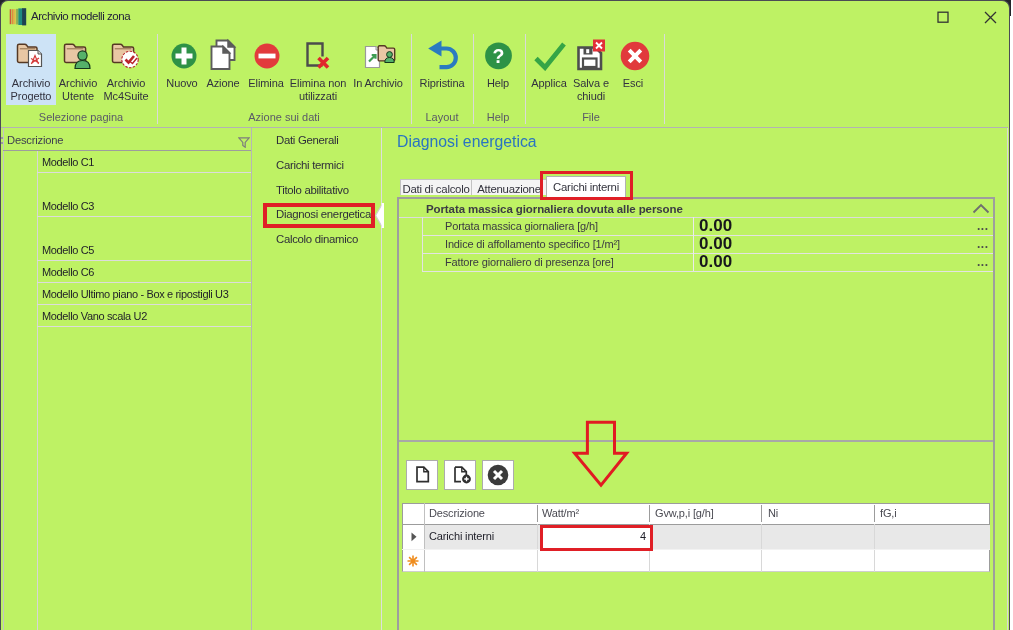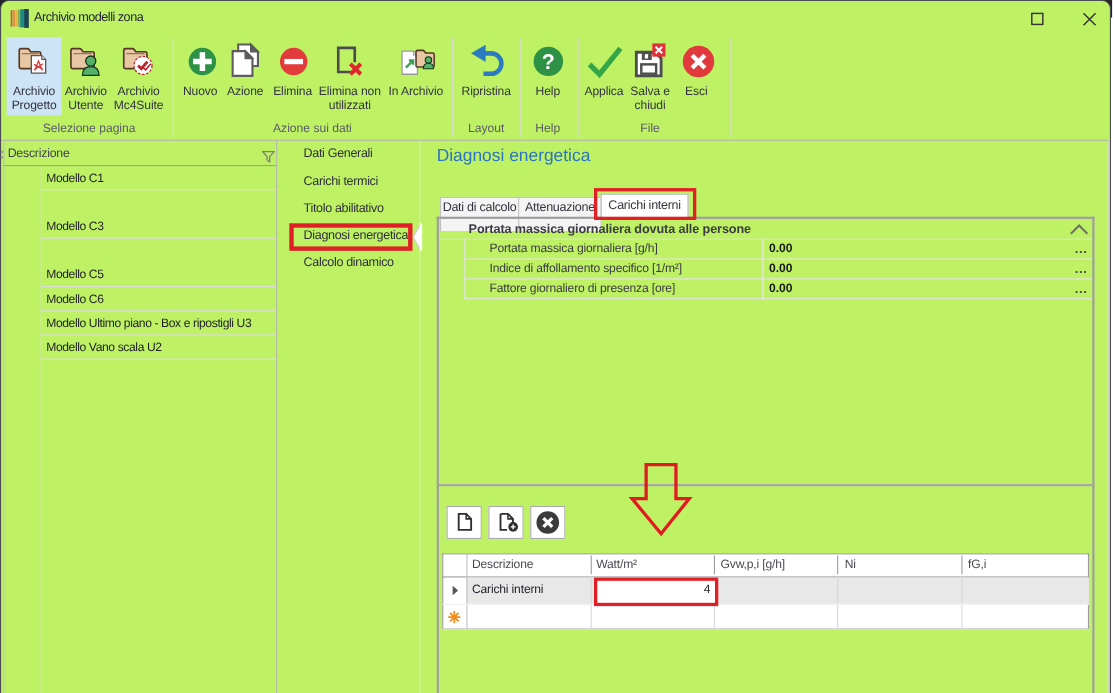--- a/index.html
+++ b/index.html
@@ -9,24 +9,24 @@
 .abs{position:absolute}
 .txt{position:absolute;white-space:nowrap}
 .cl{position:absolute;white-space:nowrap;transform:translateX(-50%);text-align:center}
 .rlbl{font-size:11px;color:#32323f;line-height:13.8px;letter-spacing:-0.1px}
 .glbl{font-size:11px;color:#5a5a68}
 .vsep{position:absolute;width:1px;background:#dadada;top:33px;height:90px}
 .hl{position:absolute;background:#c9c9c9;height:1px}
 .vl{position:absolute;background:#c9c9c9;width:1px}
 .row{position:absolute;left:36px;width:214px;height:22px;font-size:11px;letter-spacing:-0.35px;color:#1e1e28;line-height:22px;padding-left:5px;border-bottom:1px solid #dcdcdc;white-space:nowrap}
 .nav{position:absolute;left:275px;font-size:11.4px;letter-spacing:-0.3px;color:#2e2e3a;white-space:nowrap}
-.tab{position:absolute;top:178px;height:31px;background:#f4f4f4;border:1px solid #c2c2c2;border-bottom:none;font-size:11.4px;letter-spacing:-0.25px;color:#33333d;text-align:center;line-height:18px;white-space:nowrap}
+.tab{position:absolute;top:178px;height:16px;background:#f4f4f4;border:1px solid #c2c2c2;border-bottom:none;font-size:11.4px;letter-spacing:-0.25px;color:#33333d;text-align:center;line-height:18px;white-space:nowrap}
 .redbox{position:absolute;border:4px solid #e01f26;background:transparent;z-index:30}
 .pgl{position:absolute;font-size:11px;letter-spacing:-0.15px;color:#3a3a42;white-space:nowrap;line-height:18px}
-.pgv{position:absolute;font-size:11px;font-weight:bold;color:#17171c;white-space:nowrap;line-height:18px}
+.pgv{position:absolute;font-size:17px;font-weight:bold;color:#17171c;white-space:nowrap;line-height:18px}
 .dots{position:absolute;font-size:12px;font-weight:bold;color:#4c4c4c;letter-spacing:0.5px}
 .btn{position:absolute;width:32px;height:30px;border:1px solid #acacac;background:#fff}
 .th{position:absolute;top:502px;height:21px;font-size:11px;letter-spacing:-0.15px;color:#4a4a52;line-height:21px;white-space:nowrap}
 </style></head>
 <body>
 <div class="corner" style="left:0"></div>
 <div class="corner" style="left:995px"></div>
 <div id="frame">
 
 <svg class="abs" style="left:8px;top:7px" width="20" height="19" viewBox="0 0 20 19">

